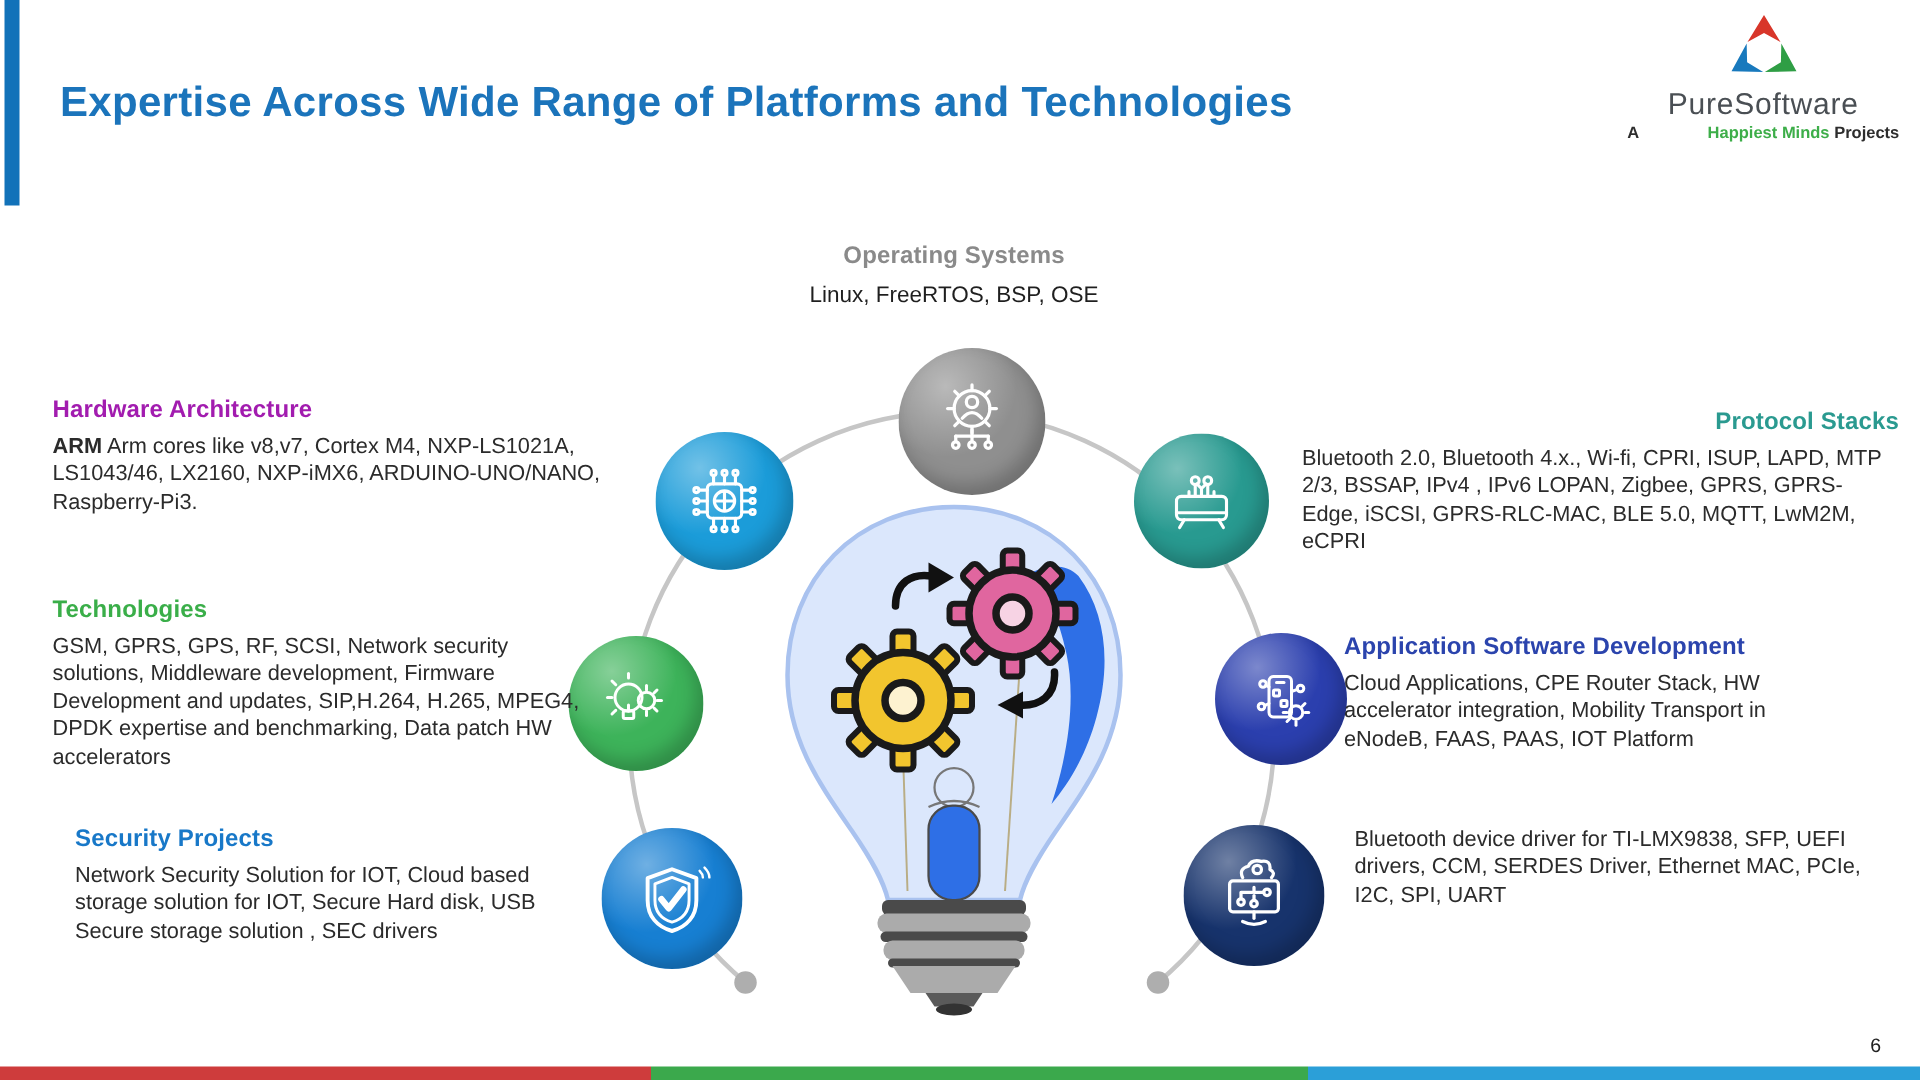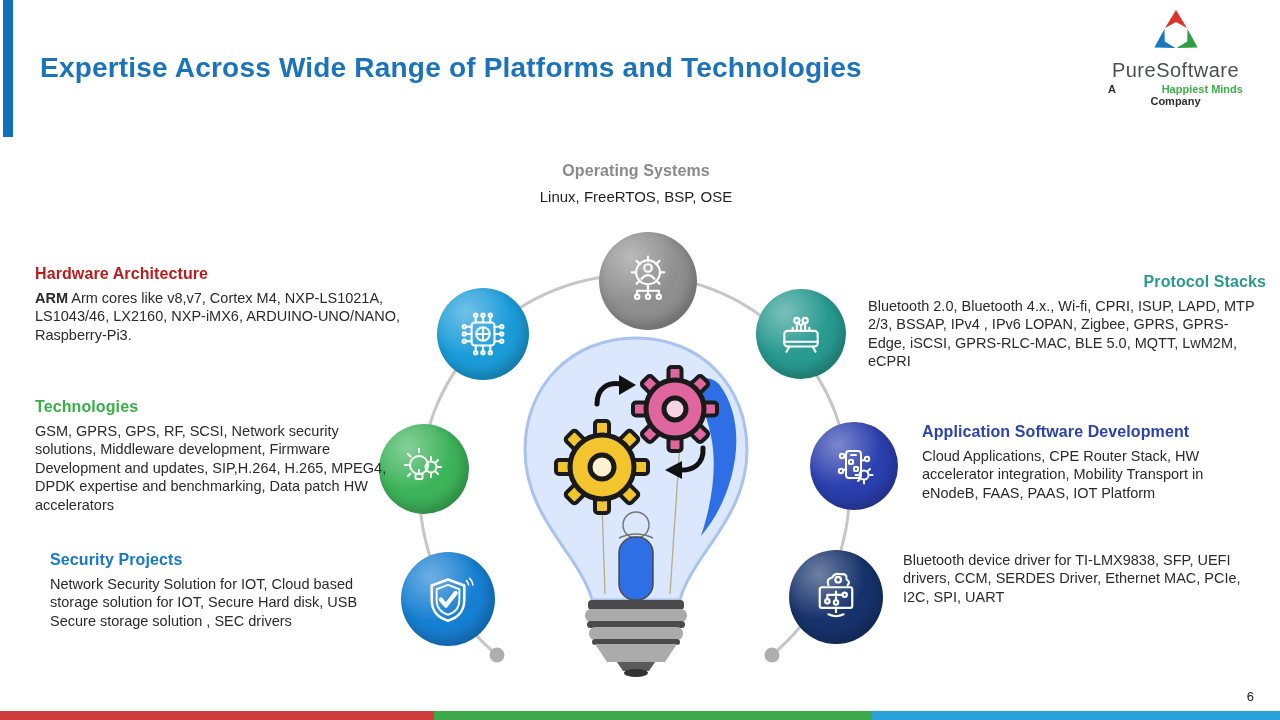--- a/index.html
+++ b/index.html
@@ -38,21 +38,21 @@
   .cat p b { font-weight:bold; }
 
   .cat-os { left:436px; top:162px; width:400px; text-align:center; }
   .cat-os h2 { margin-bottom:7px; }
   .cat-os p { font-size:15px; color:#1f1f1f; }
 
   .cat-hw    { left:35px;  top:265px; width:400px; }
   .cat-tech  { left:35px;  top:398px; width:352px; }
   .cat-sec   { left:50px;  top:551px; width:350px; }
   .cat-proto { left:868px; top:273px; width:398px; }
-  .cat-app   { left:922px; top:423px; width:332px; }
+  .cat-app   { left:896px; top:423px; width:332px; }
   .cat-dev   { left:903px; top:551px; width:340px; }
 
   .bulb-svg { position:absolute; left:505px; top:332px; }
 
   .page-number { position:absolute; right:26px; bottom:16px; font-size:13px; color:#222222; }
 
   .footer-bar { position:absolute; bottom:0; left:0; width:1280px; height:9px; display:flex; }
   .footer-bar span { display:block; height:100%; }
   .seg-1 { width:434px; } .seg-2 { width:438px; } .seg-3 { width:408px; }
 </style>
@@ -65,21 +65,21 @@
 
   <h1 class="title">Expertise Across Wide Range of Platforms and Technologies</h1>
 
   <div class="logo">
     <svg class="logo-mark" width="62" height="50" viewBox="0 0 62 50">
       <path d="M31,2 L42,20 L31,14 L20,20 Z" fill="#d8362a"></path>
       <path d="M31,2 L42,20 L31,14 L20,20 Z" fill="#1879bd" transform="rotate(-120 31 27)"></path>
       <path d="M31,2 L42,20 L31,14 L20,20 Z" fill="#2f9e45" transform="rotate(120 31 27)"></path>
     </svg>
     <div class="logo-name">PureSoftware</div>
-    <div class="logo-tagline"><span>A </span><span class="hl">Happiest Minds</span><span> Company</span></div>
+    <div class="logo-tagline"><span>A </span><span class="hl">Happiest Minds</span><span> Projects</span></div>
   </div>
 
   <svg class="diagram-svg" viewBox="0 0 1280 720">
     <path d="M497,655 A215,215 0 1 1 772,655" stroke="#c6c6c6" stroke-width="3" fill="none"></path>
     <circle cx="497" cy="655" r="7.5" fill="#aeaeae"></circle>
     <circle cx="772" cy="655" r="7.5" fill="#aeaeae"></circle>
   </svg>
 
   <div class="node node-os" style="background-color: rgb(143, 143, 143);">
     <svg width="52" height="52" viewBox="0 0 48 48" stroke="#ffffff" stroke-width="2" fill="none" stroke-linecap="round">
@@ -278,21 +278,21 @@
     <path d="M112,330 L150,330 L144,339 L118,339 Z" fill="#5a5a5a"></path>
     <ellipse cx="131" cy="341" rx="12" ry="4" fill="#333333"></ellipse>
   </svg>
 
   <div class="cat cat-os">
     <h2 style="color: rgb(138, 138, 138);">Operating Systems</h2>
     <p>Linux, FreeRTOS, BSP, OSE</p>
   </div>
 
   <div class="cat cat-hw">
-    <h2 style="color: #b91c1c;">Hardware Architecture</h2>
+    <h2 style="color: #a21caf;">Hardware Architecture</h2>
     <p><b>ARM</b><span> Arm cores like v8,v7, Cortex M4, NXP-LS1021A, LS1043/46, LX2160, NXP-iMX6, ARDUINO-UNO/NANO, Raspberry-Pi3.</span></p>
   </div>
 
   <div class="cat cat-tech">
     <h2 style="color: rgb(58, 174, 73);">Technologies</h2>
     <p>GSM, GPRS, GPS, RF, SCSI, Network security solutions, Middleware development, Firmware Development and updates, SIP,H.264, H.265, MPEG4, DPDK expertise and benchmarking, Data patch HW accelerators</p>
   </div>
 
   <div class="cat cat-sec">
     <h2 style="color: rgb(24, 120, 200);">Security Projects</h2>

